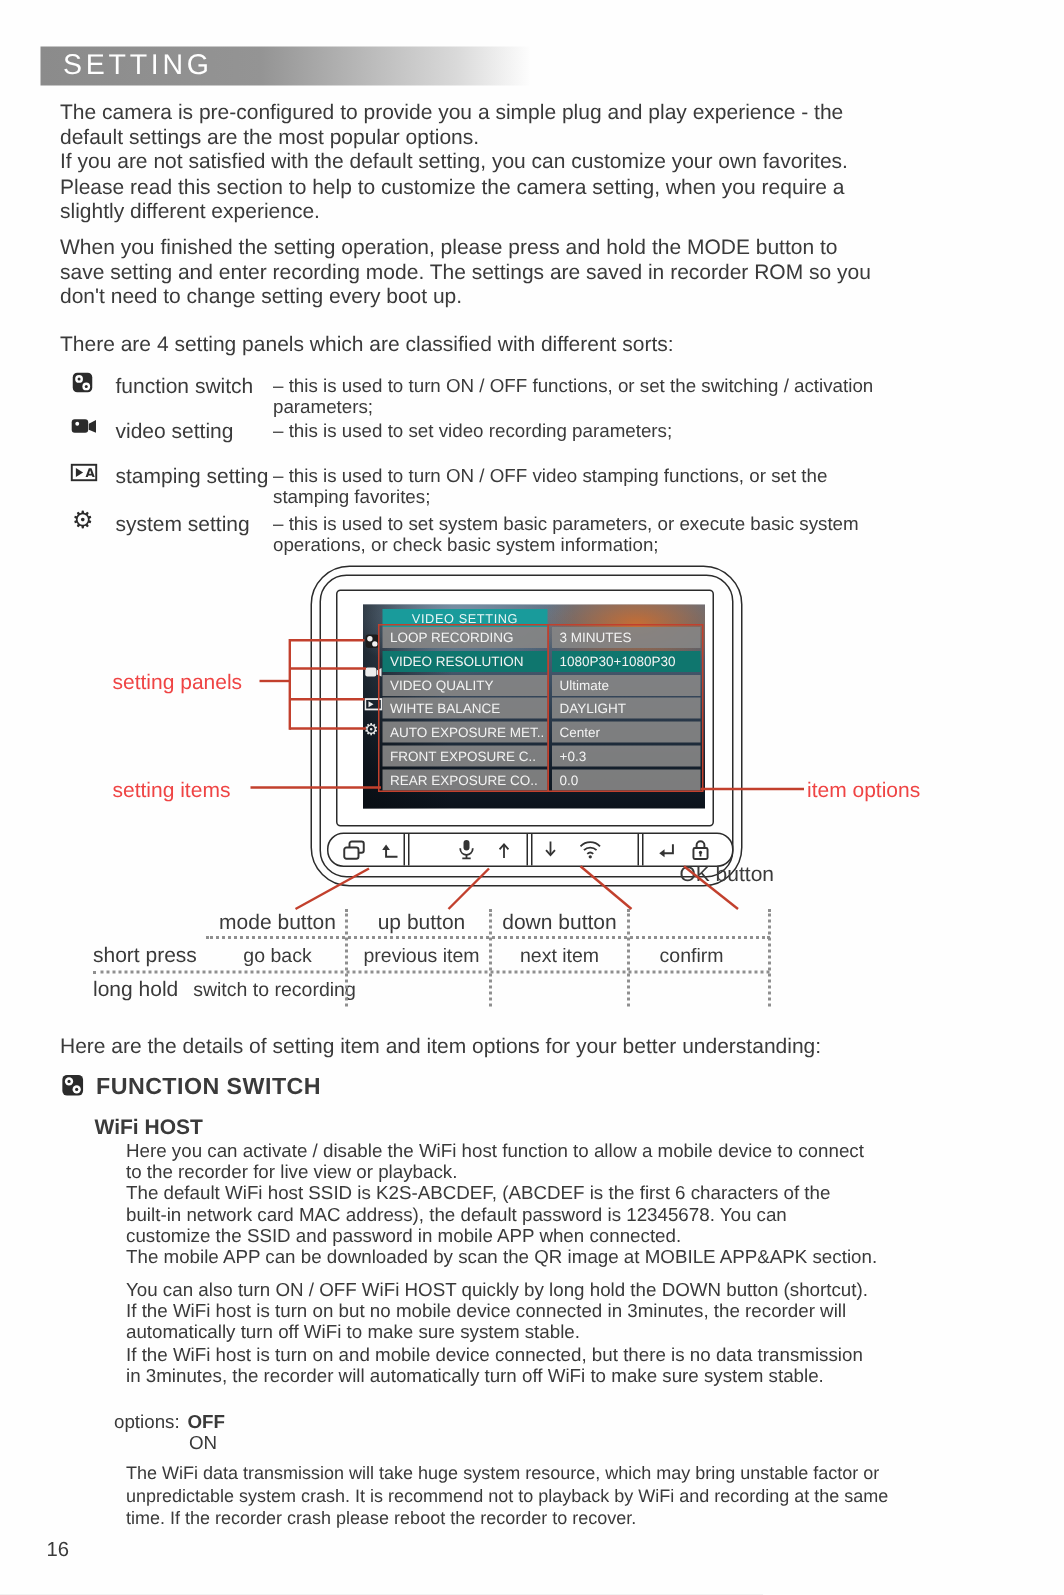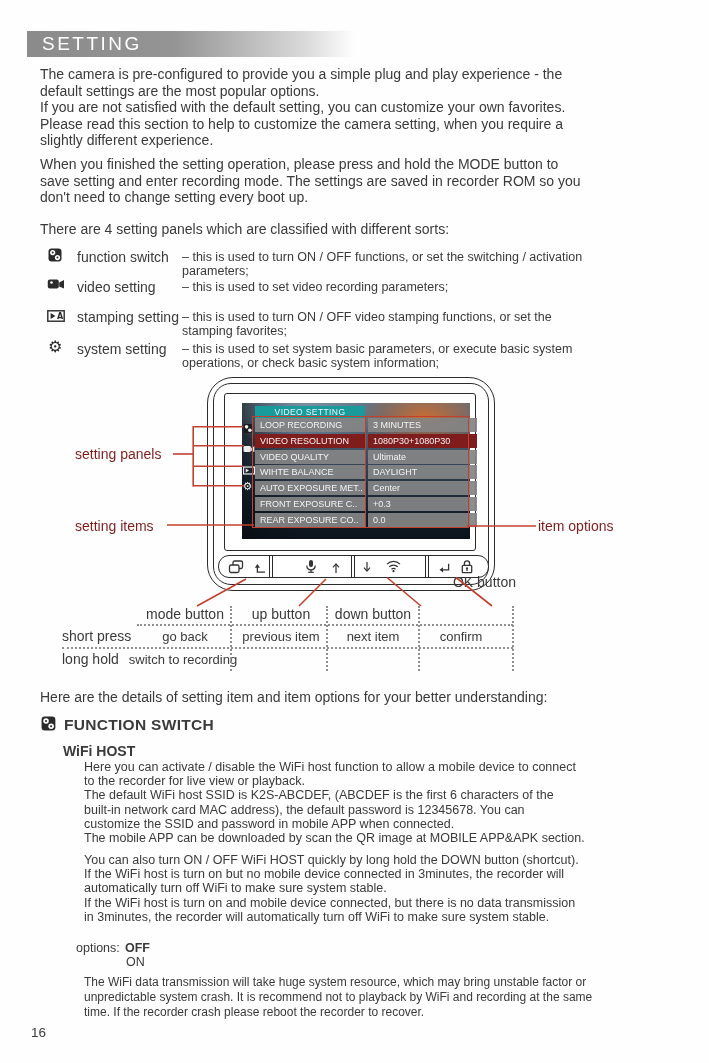--- a/index.html
+++ b/index.html
@@ -24,29 +24,29 @@
     background:
       radial-gradient(ellipse 95px 45px at 80% 10%, rgba(211,110,44,0.9), rgba(211,110,44,0) 70%),
       radial-gradient(ellipse 110px 55px at 28% 6%, rgba(130,156,178,0.8), rgba(130,156,178,0) 70%),
       linear-gradient(90deg, rgba(8,12,16,0.65), rgba(8,12,16,0) 26%),
       linear-gradient(180deg,#5d6e80 0%,#43566a 32%,#273647 58%,#121d29 82%,#0b121b 100%);}
   .menu-hdr{left:255px;top:406px;width:110px;height:12px;background:#199b9b;color:#e8f6f6;
     font-size:8.5px;line-height:12px;text-align:center;letter-spacing:0.4px;}
   .mi,.mo{height:14px;font-size:9px;line-height:14px;color:#f3f3f3;box-sizing:border-box;
     background:rgba(132,132,132,0.93);padding-left:5px;white-space:nowrap;overflow:hidden;}
   .mi{left:255px;width:110px;}
-  .mo{left:368px;width:109px;}
-  .mi.sel,.mo.sel{background:#7f1d1d;}
+  .mo{left:368px;width:99px;}
+  .mi.sel,.mo.sel{background:#0f766e;}
   .mo::before{content:"";position:absolute;left:-6.5px;top:3px;width:0;height:0;
     border-top:4px solid transparent;border-bottom:4px solid transparent;border-right:5.5px solid #0d8f8f;}
   .mo.sel::before{border-right-color:#22d2c6;}
   .strip-icon{left:242.5px;width:12px;height:12px;}
   .gear-w{font-family:"DejaVu Sans",sans-serif;color:#e9e9e9;font-size:11px;line-height:11px;}
   .red-box{border:1.8px solid #c2402d;box-sizing:border-box;}
-  .lbl{font-size:14px;color:#7f1d1d;white-space:nowrap;}
+  .lbl{font-size:14px;color:#ef4444;white-space:nowrap;}
   
   .btn-bar{left:218px;top:555px;width:271px;height:23px;border:1.8px solid #2b2b2b;border-radius:11px;box-sizing:border-box;background:#fff;}
   .sep{top:556px;height:21px;width:4px;border-left:1.1px solid #2b2b2b;border-right:1.1px solid #2b2b2b;box-sizing:border-box;}
   .bi{width:16px;height:15px;}
   
   .th{font-size:14px;width:110px;text-align:center;white-space:nowrap;}
   .tc{font-size:13px;width:110px;text-align:center;white-space:nowrap;}
   .trl{font-size:14px;white-space:nowrap;}
   .dot-h{border-top:2px dotted #8f8f8f;height:0;}
   .dot-v{border-left:2px dotted #8f8f8f;width:0;height:65px;top:606px;}

